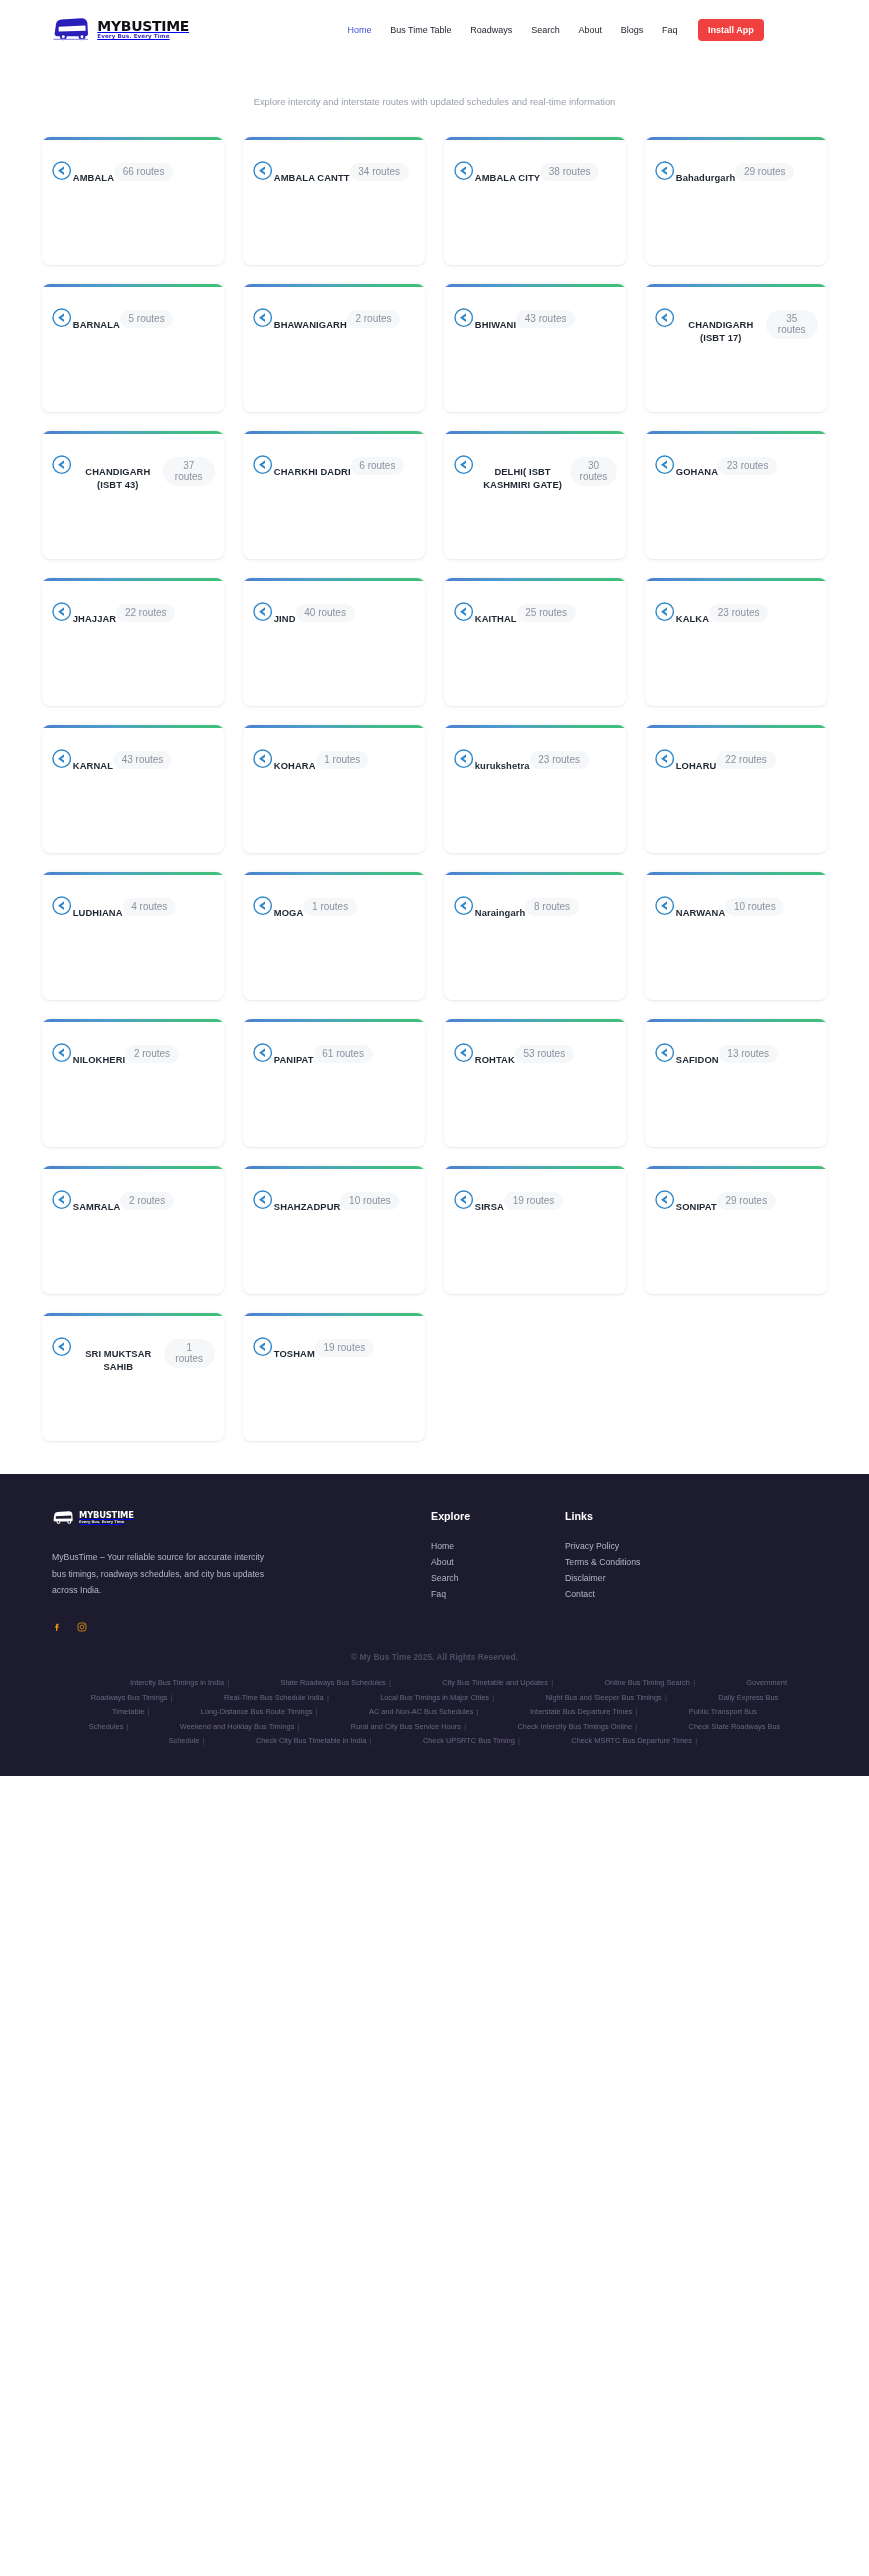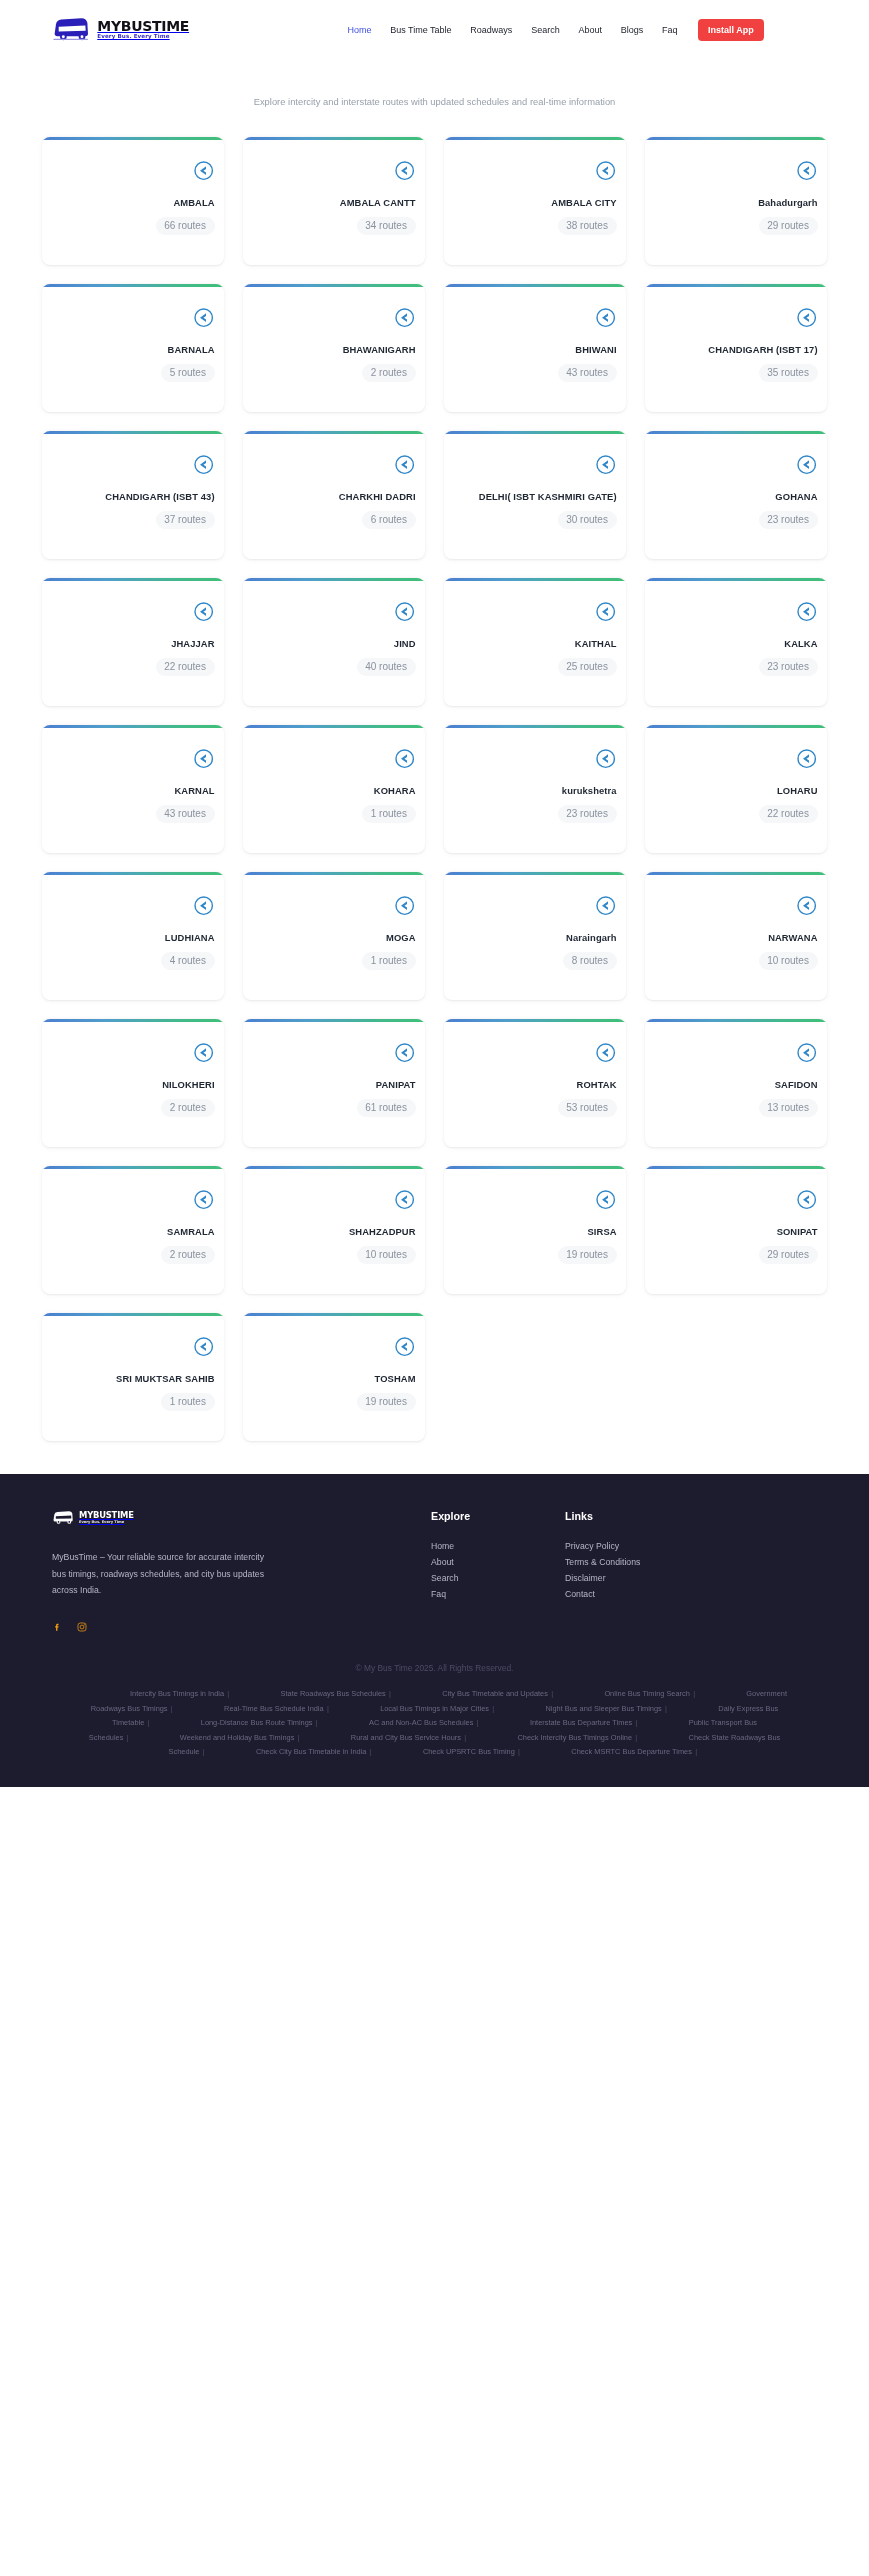--- a/index.html
+++ b/index.html
@@ -131,22 +131,22 @@
     background: #ffffff;
     border-radius: 8px;
     box-shadow: 0 0.7px 2px rgba(20,30,60,0.07), 0 0.7px 6.7px rgba(20,30,60,0.04);
     min-height: 128px;
     padding: 19px 9.4px 14.7px;
     text-align: center;
     position: relative;
     overflow: hidden;
     cursor: pointer;
     display: flex;
-    flex-direction: column;
-    align-items: flex-end;
+    flex-direction: row;
+    align-items: flex-start;
   }
   .route-card::before {
     content: "";
     position: absolute;
     top: 0; left: 0; right: 0;
     height: 2.7px;
     background: linear-gradient(90deg, #4a7fd0 0%, #4f9ecb 35%, #43b98b 75%, #3fbf78 100%);
   }
   .card-icon { margin-top: 4px; width: 21.4px; height: 21.4px; display: block; }
   .card-title {
@@ -216,24 +216,25 @@
     margin-bottom: 17.4px;
   }
   .footer-link {
     display: block;
     font-size: 8.7px;
     color: #b4b7c6;
     text-decoration: none;
     line-height: 1.82;
   }
   .footer-copyright {
-    margin-top: 31px;
+    margin-top: 20px;
     text-align: center;
     font-size: 8.4px;
     color: #4e4c63;
+    font-weight: bold;
   }
   .seo-links {
     margin-top: 14.7px;
     padding-bottom: 27px;
     text-align: center;
     font-size: 7.4px;
     line-height: 1.95;
     color: #6a6880;
     max-width: 709px;
     margin-left: auto;

